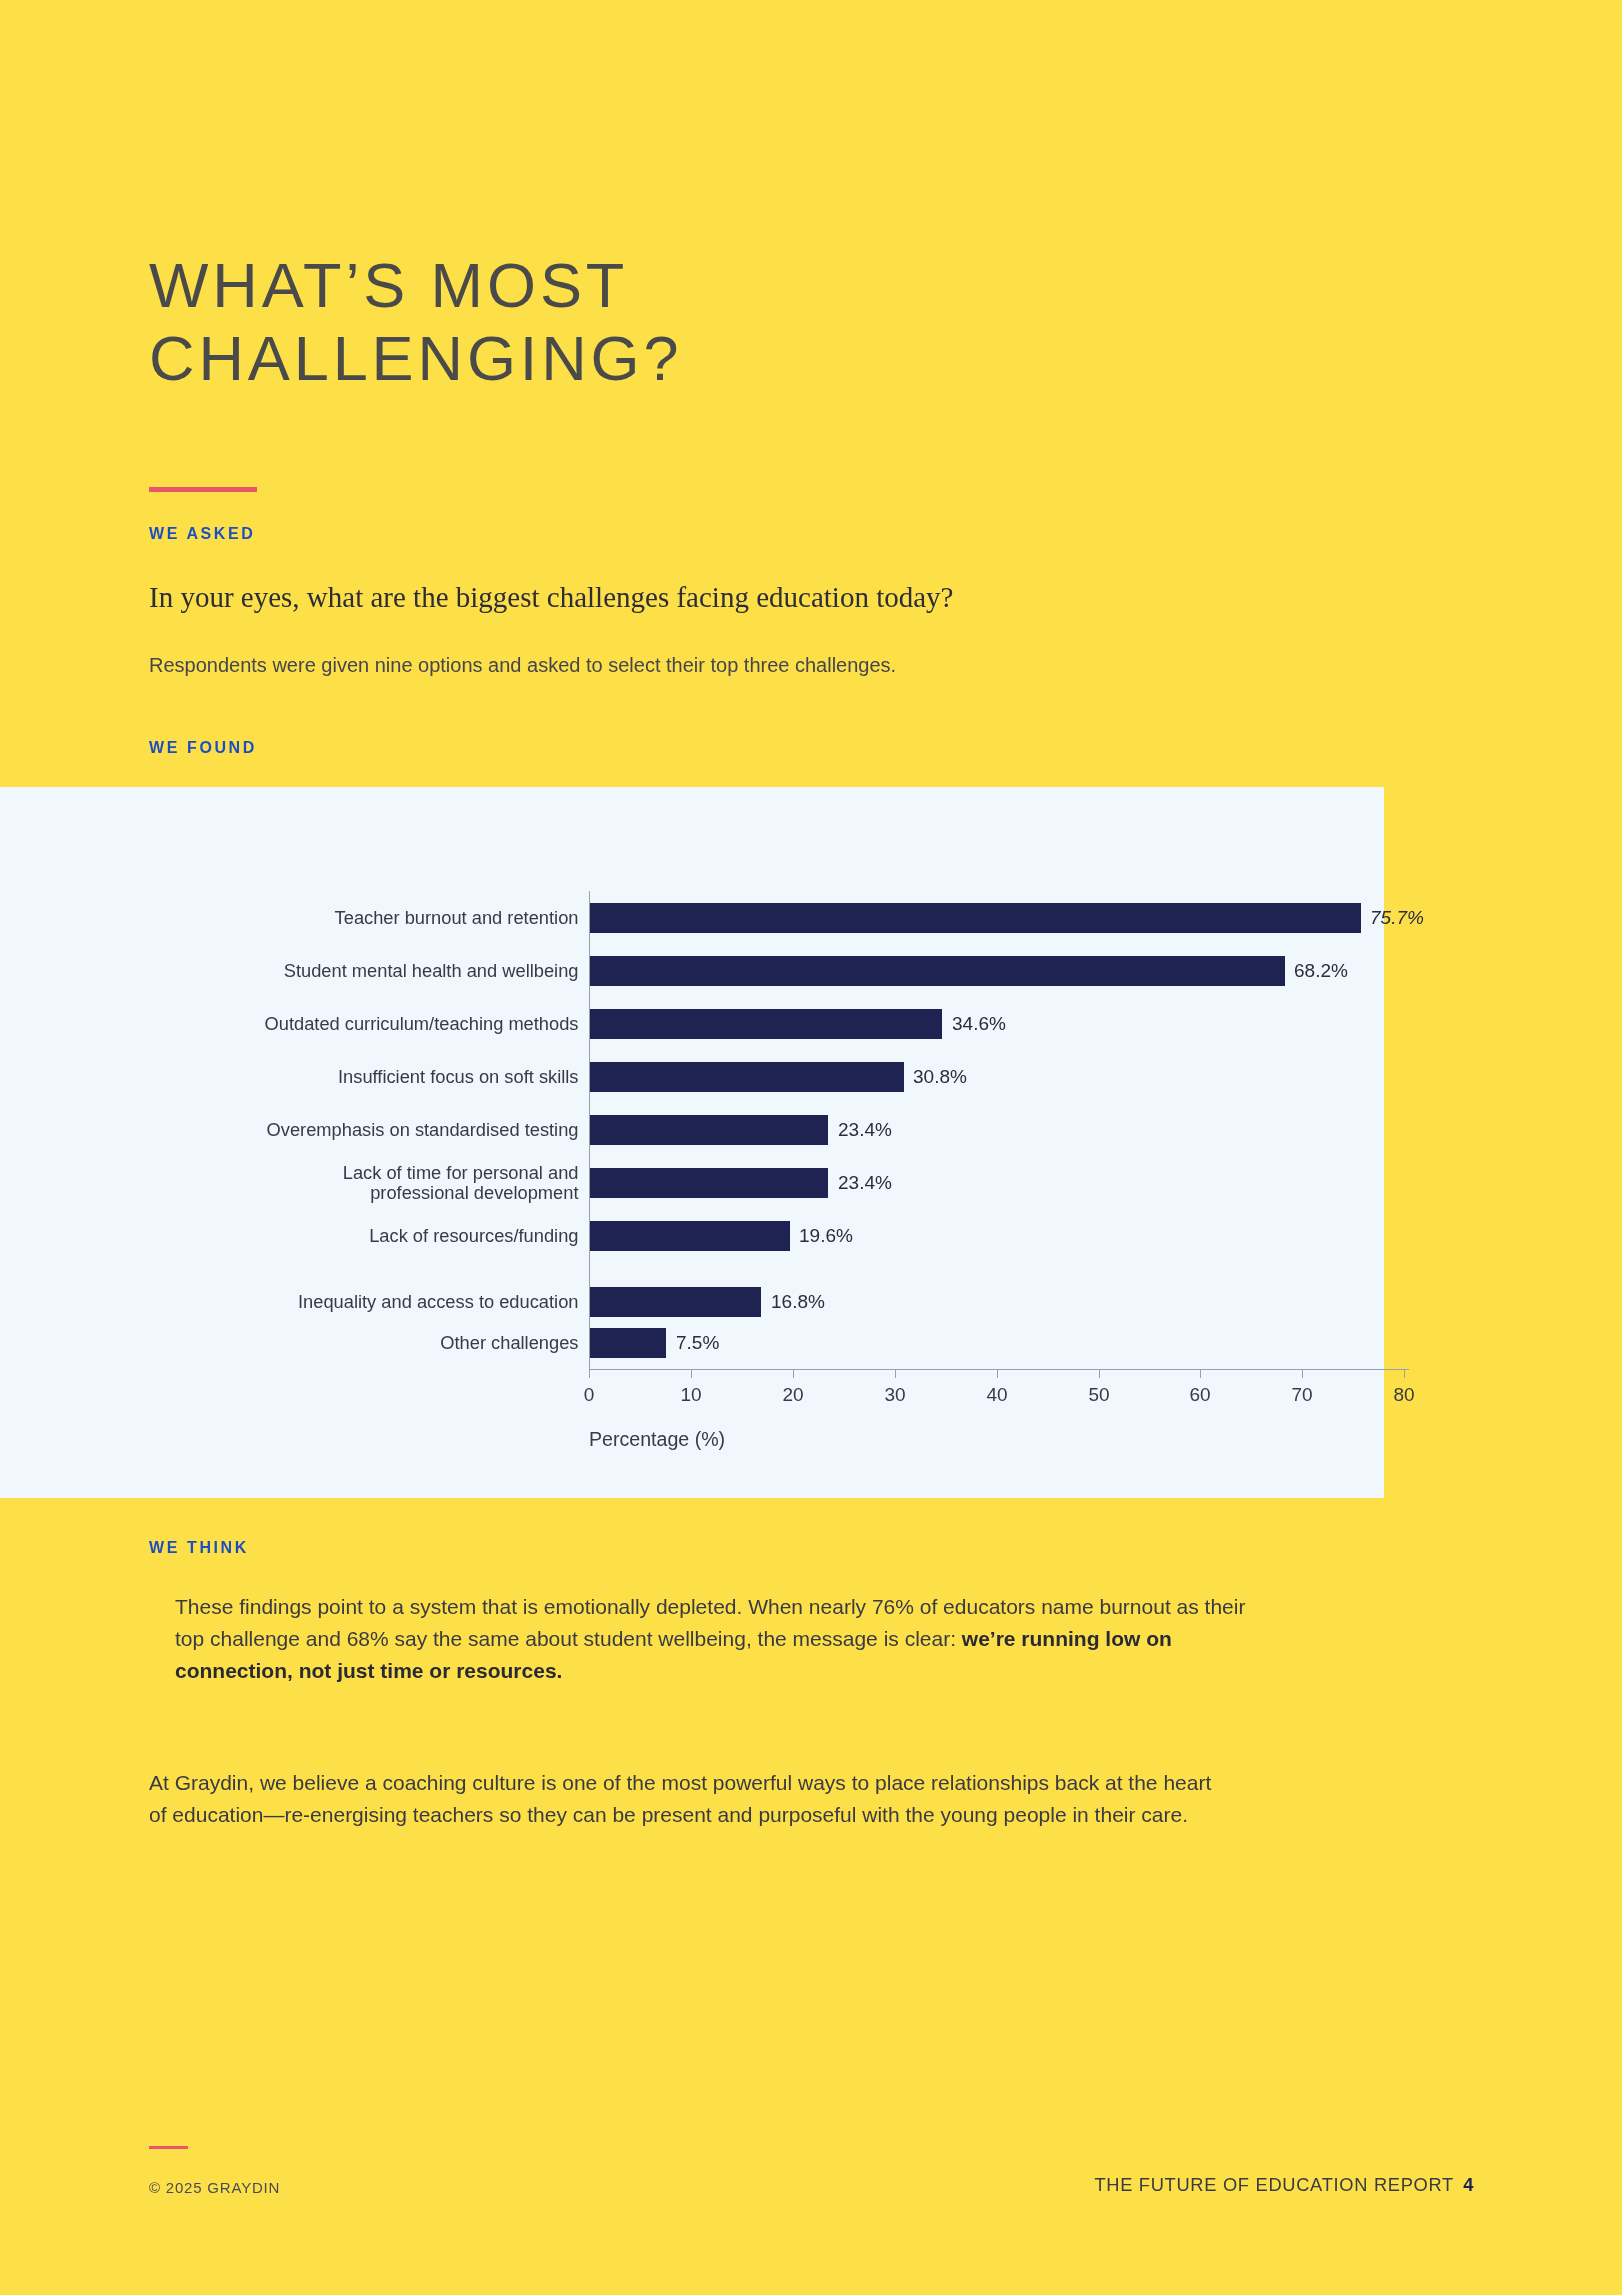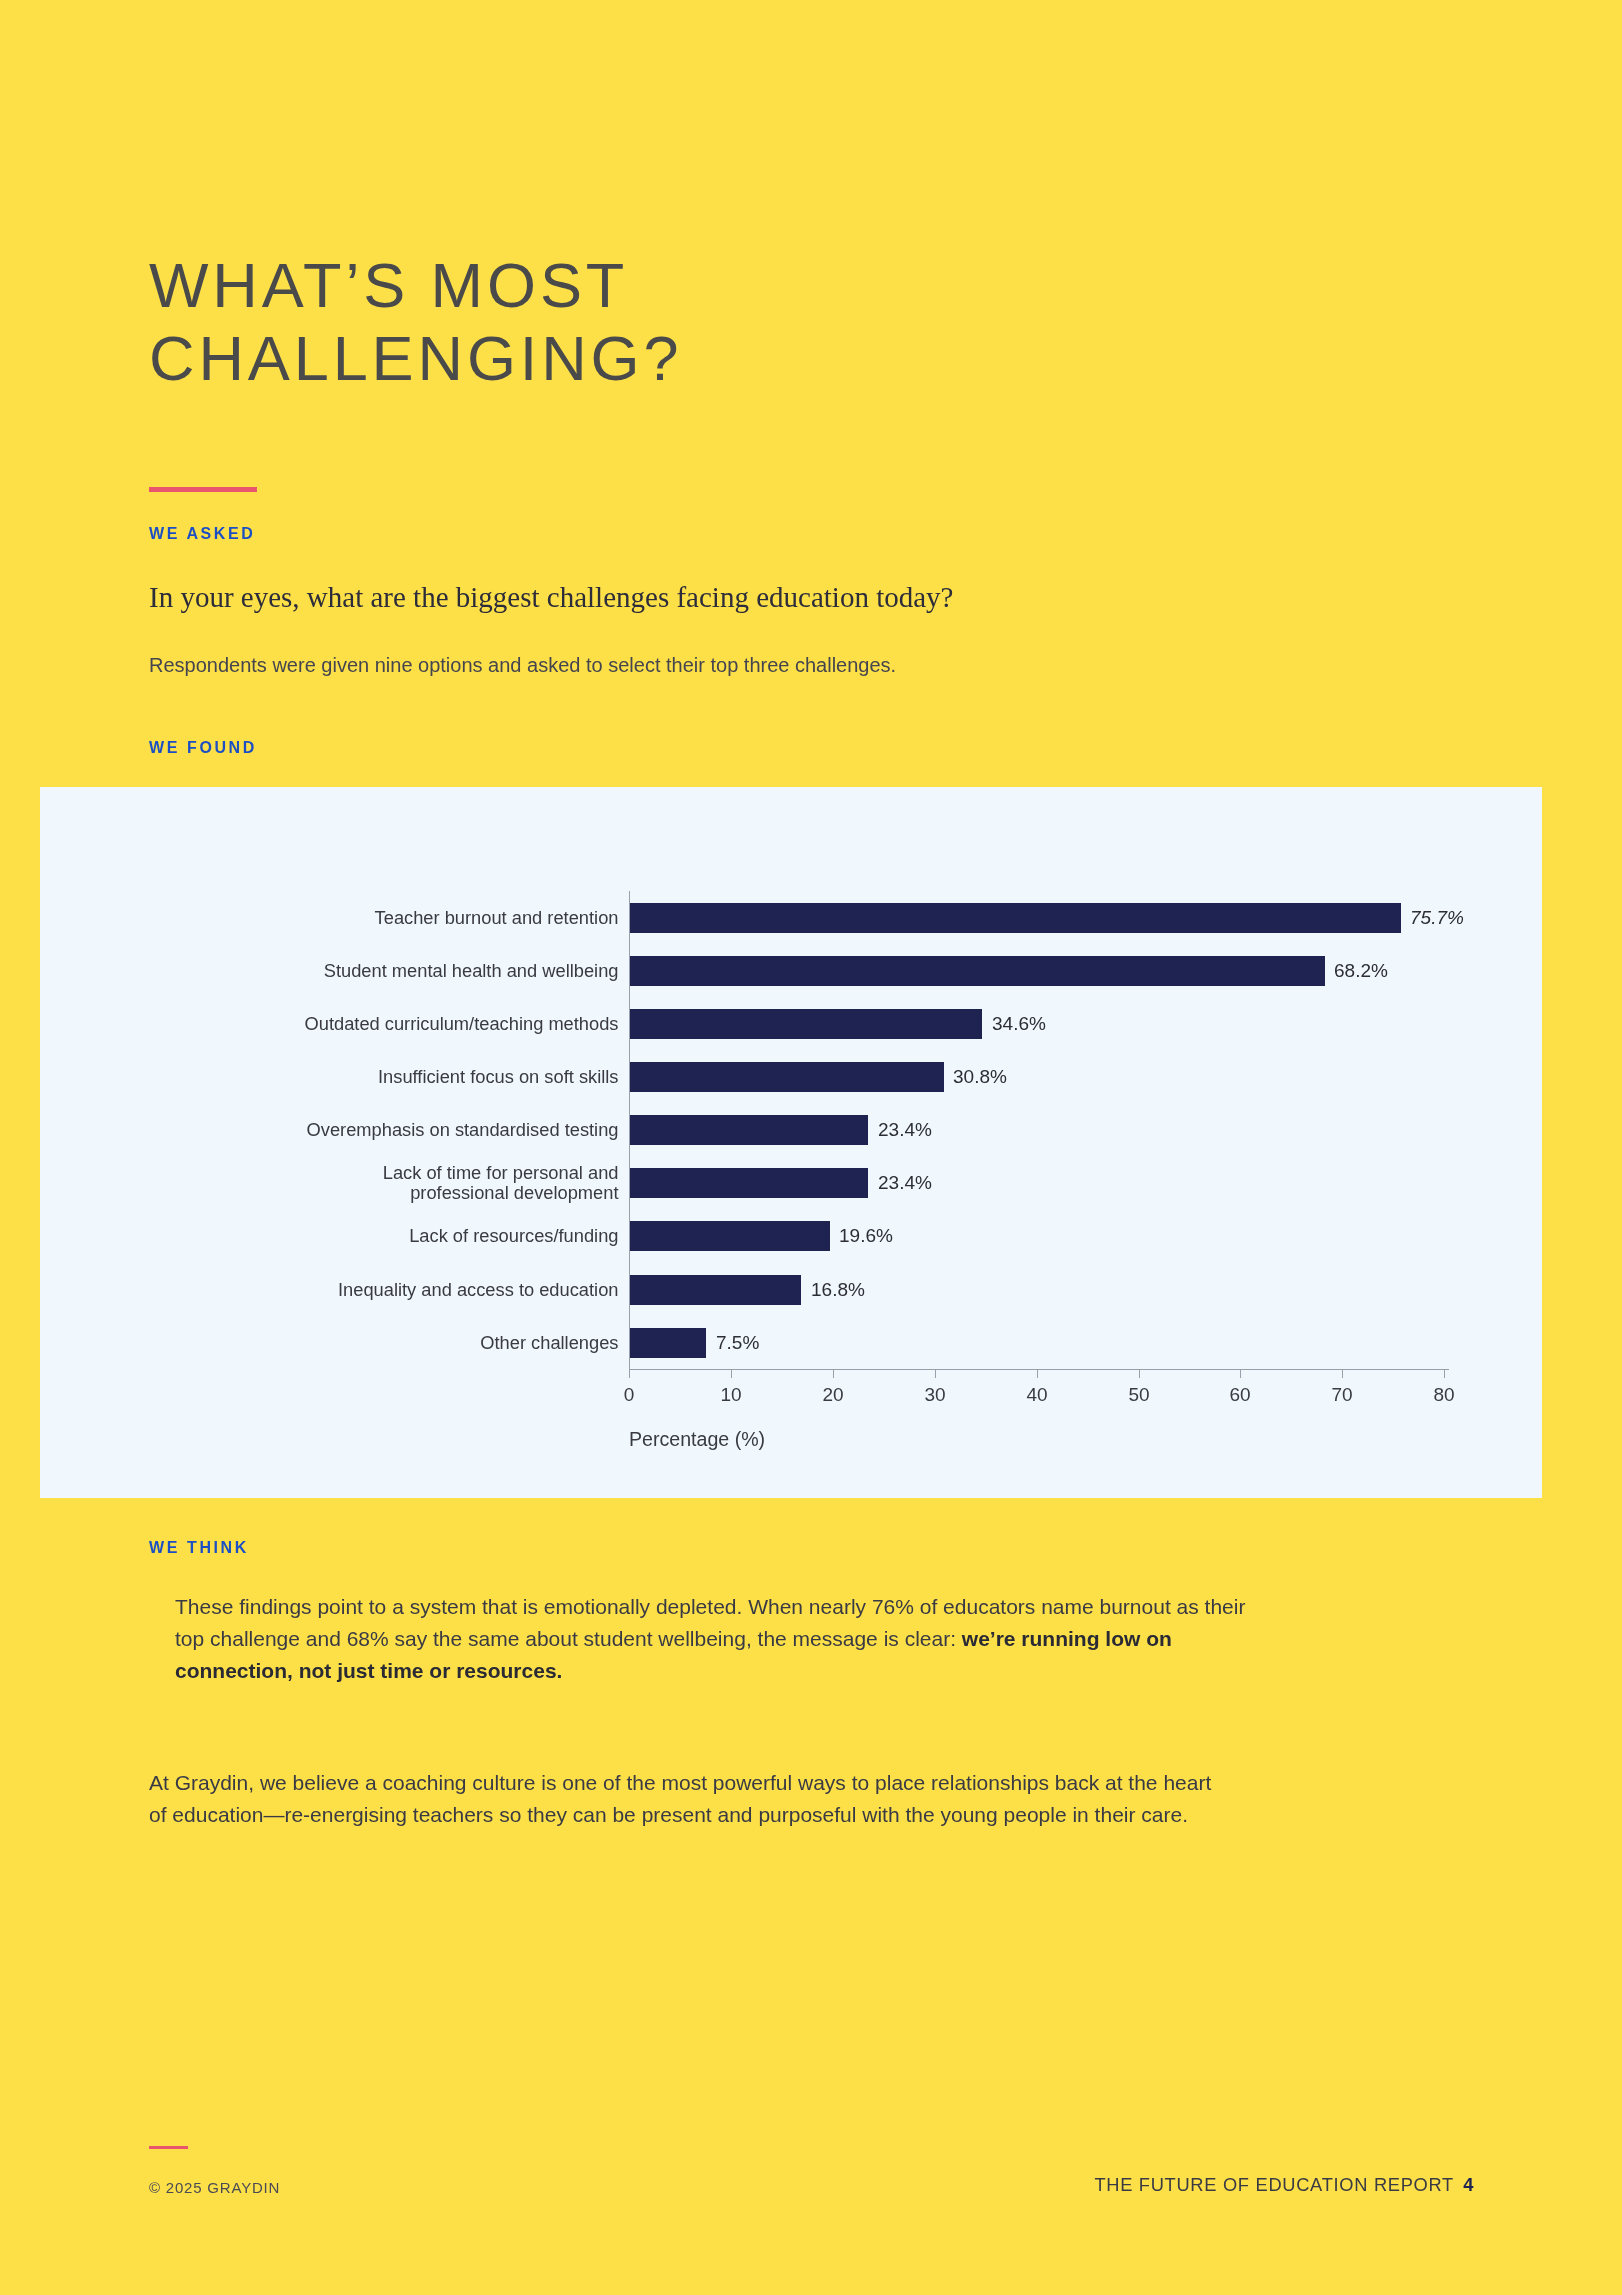--- a/index.html
+++ b/index.html
@@ -76,24 +76,23 @@
     width: 1243px;
     font-size: 20px;
     color: #45454f;
   }
 
   
   .chart-panel {
     position: absolute;
     left: 0;
     top: 787px;
-    width: 1502px;
+    width: 1384px;
     height: 711px;
     background: #f0f7fd;
-    margin-left: 40px;
   }
   .chart-inner {
     position: absolute;
     left: 151px;
     top: 39px;
     width: 1322px;
     height: 628px;
   }
   .plot {
     position: absolute;
@@ -270,21 +269,21 @@
             <div class="row-label">Lack of time for personal and
 professional development</div>
             <div class="bar" style="width: 238px; background: rgb(30, 35, 82);"></div>
             <div class="bar-value" style="left: 249px;">23.4%</div>
           </div>
           <div class="row" style="top: 318px; height: 53px;">
             <div class="row-label">Lack of resources/funding</div>
             <div class="bar" style="width: 200px; background: rgb(30, 35, 82);"></div>
             <div class="bar-value" style="left: 210px;">19.6%</div>
           </div>
-          <div class="row" style="top: 372px; height: 53px;">
+          <div class="row" style="top: 384px; height: 53px;">
             <div class="row-label">Inequality and access to education</div>
             <div class="bar" style="width: 171px; background: rgb(30, 35, 82);"></div>
             <div class="bar-value" style="left: 182px;">16.8%</div>
           </div>
           <div class="row" style="top: 425px; height: 53px;">
             <div class="row-label">Other challenges</div>
             <div class="bar" style="width: 76px; background: rgb(30, 35, 82);"></div>
             <div class="bar-value" style="left: 87px;">7.5%</div>
           </div>
         </div>

